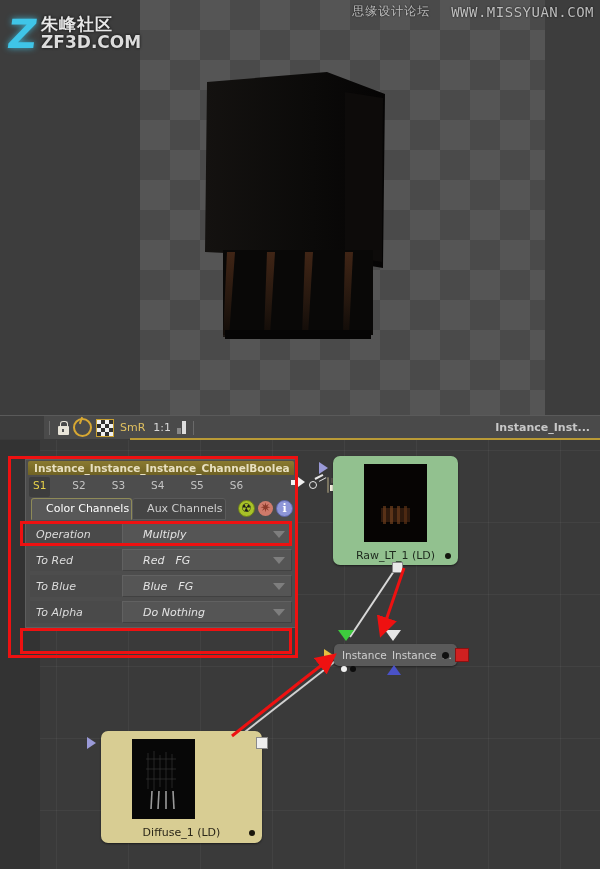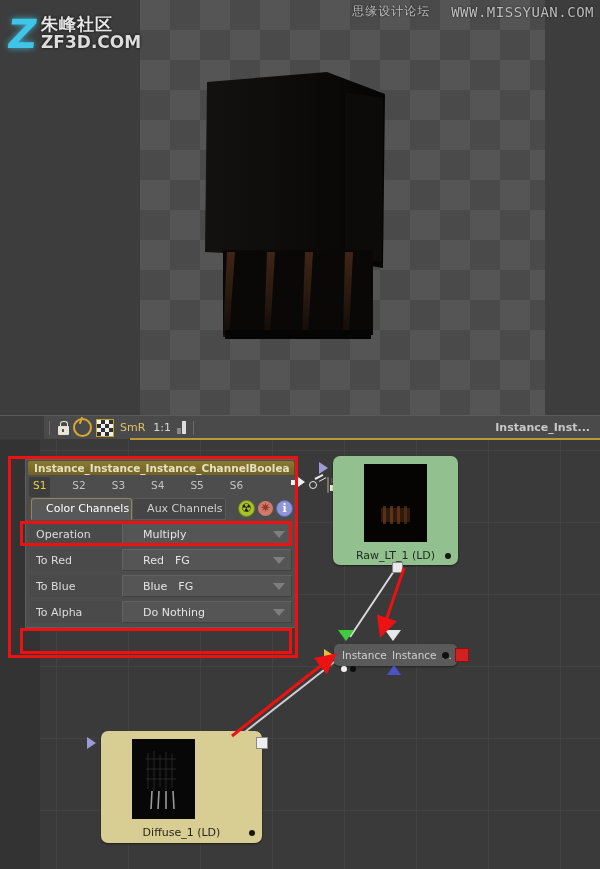--- a/index.html
+++ b/index.html
@@ -278,21 +278,21 @@
     background:#8e96d8; border:1px solid #5a62a8; position:relative;
   }
   .ic-info:after {
     content:'i'; position:absolute; left:0; top:0; width:15px;
     text-align:center; font-size:11px; font-weight:bold; color:#ffffff; line-height:15px;
     font-family:"DejaVu Serif", serif;
   }
 
   .prop-row {
     display: flex; align-items: center;
-    height: 22px; margin: 4px 4px 0 4px;
+    height: 22px; margin: 4px 4px 0 4px; font-style: italic;
   }
   .prop-label {
     width: 92px; flex: none;
     font-size: 11px; color: #dcdcdc;
     background: #4a4a4a;
     height: 100%; display:flex; align-items:center;
     padding-left: 6px; box-sizing: border-box;
   }
   .prop-value {
     flex: 1; height: 100%;

